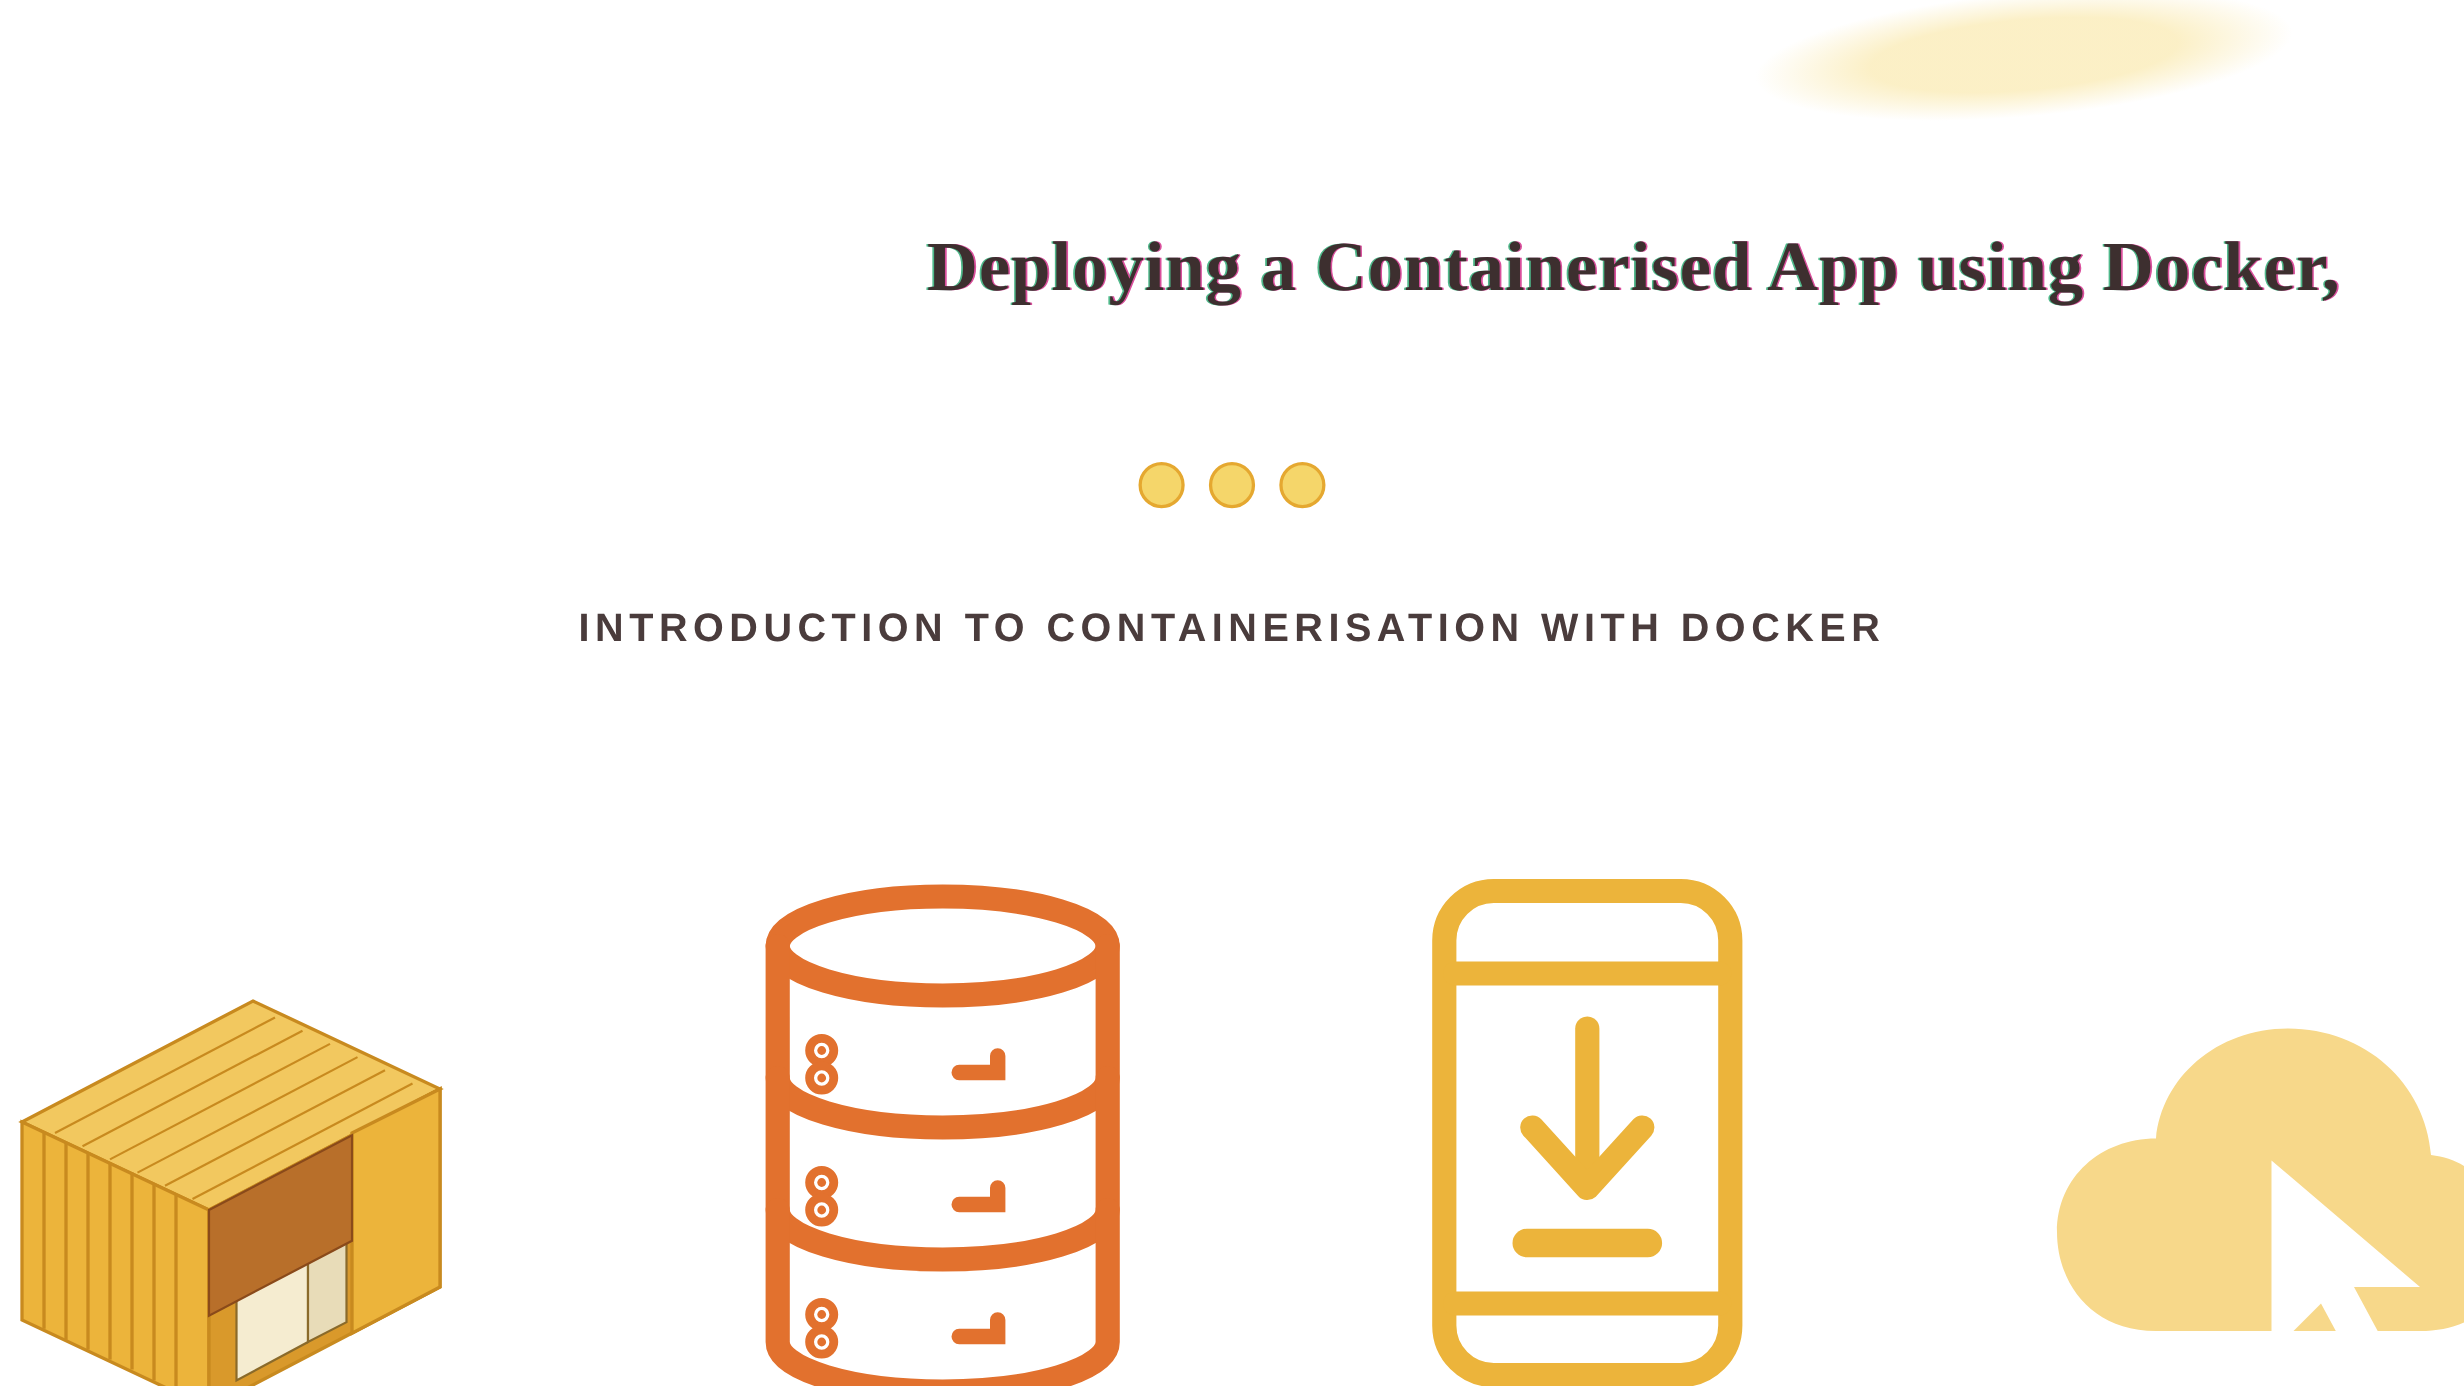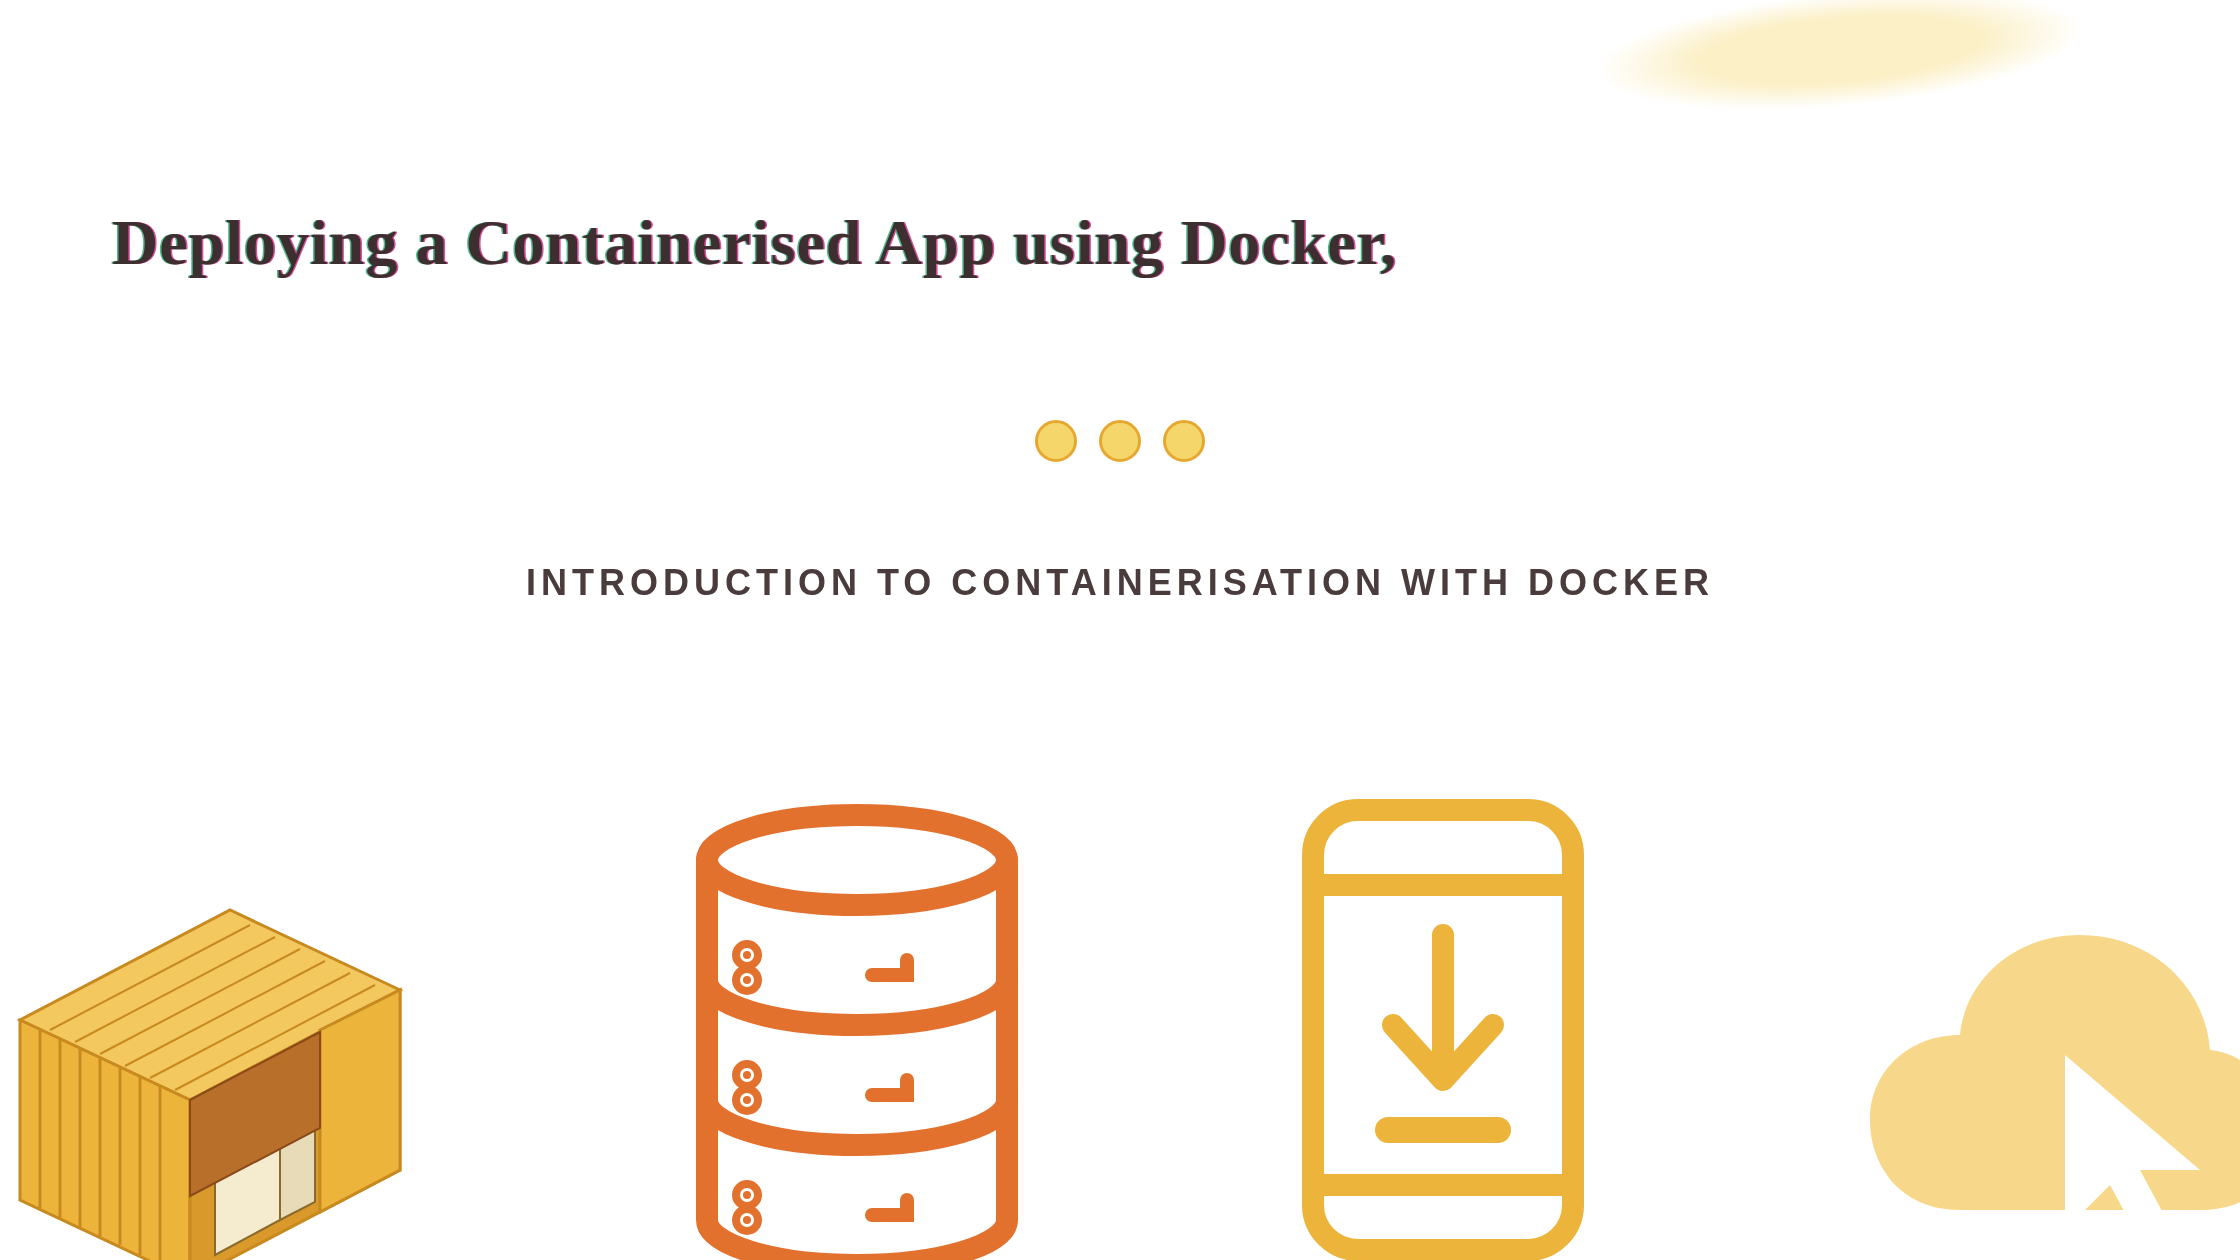--- a/index.html
+++ b/index.html
@@ -20,21 +20,21 @@
   background: radial-gradient(ellipse 350px 80px at center, #fbeec0 0%, #fbeec0 40%, transparent 70%);
   transform: rotate(-5deg);
   opacity: 0.9;
 }
 .heading {
   position: absolute;
   top: 200px;
   left: 50%;
   transform: translateX(-50%);
   width: 90%;
-  text-align: left;
+  text-align: right;
   font-size: 64px;
   font-weight: 900;
   color: #3d2f2f;
   line-height: 1.35;
   letter-spacing: 1px;
   font-family: 'Georgia', serif;
   text-shadow: 1.5px 0 0 #d94f9c, -1.5px 0 0 #4fb88a;
 }
 .dots-row {
   position: absolute;
@@ -56,21 +56,20 @@
   top: 550px;
   left: 50%;
   transform: translateX(-50%);
   width: 90%;
   text-align: center;
   font-size: 36px;
   font-weight: 700;
   color: #4a3c3c;
   letter-spacing: 5px;
   font-family: Arial, Helvetica, sans-serif;
-  margin-top: 12px;
 }
 .illustrations {
   position: absolute;
   bottom: 0;
   left: 0;
   width: 100%;
   height: 560px;
   display: flex;
   align-items: flex-end;
   justify-content: space-between;

